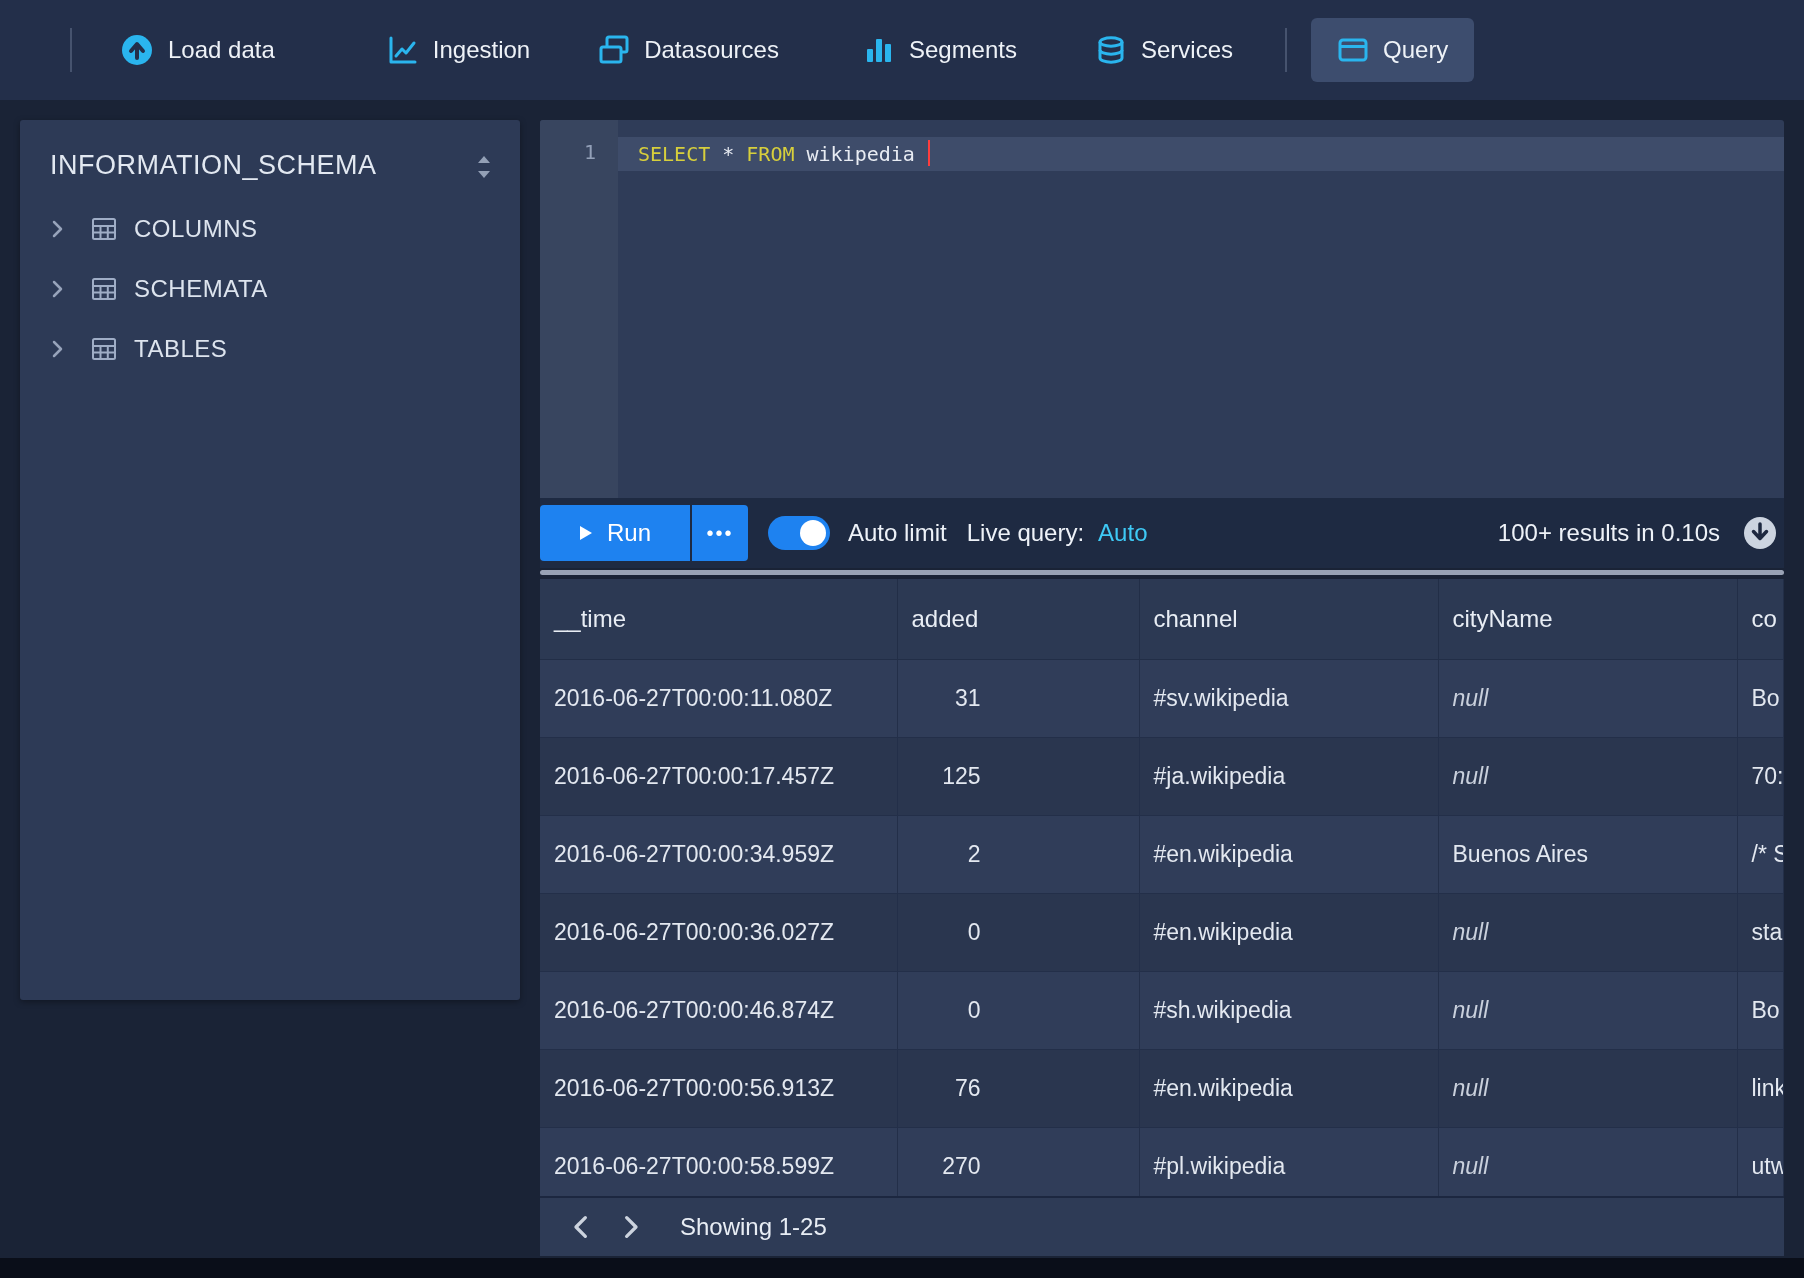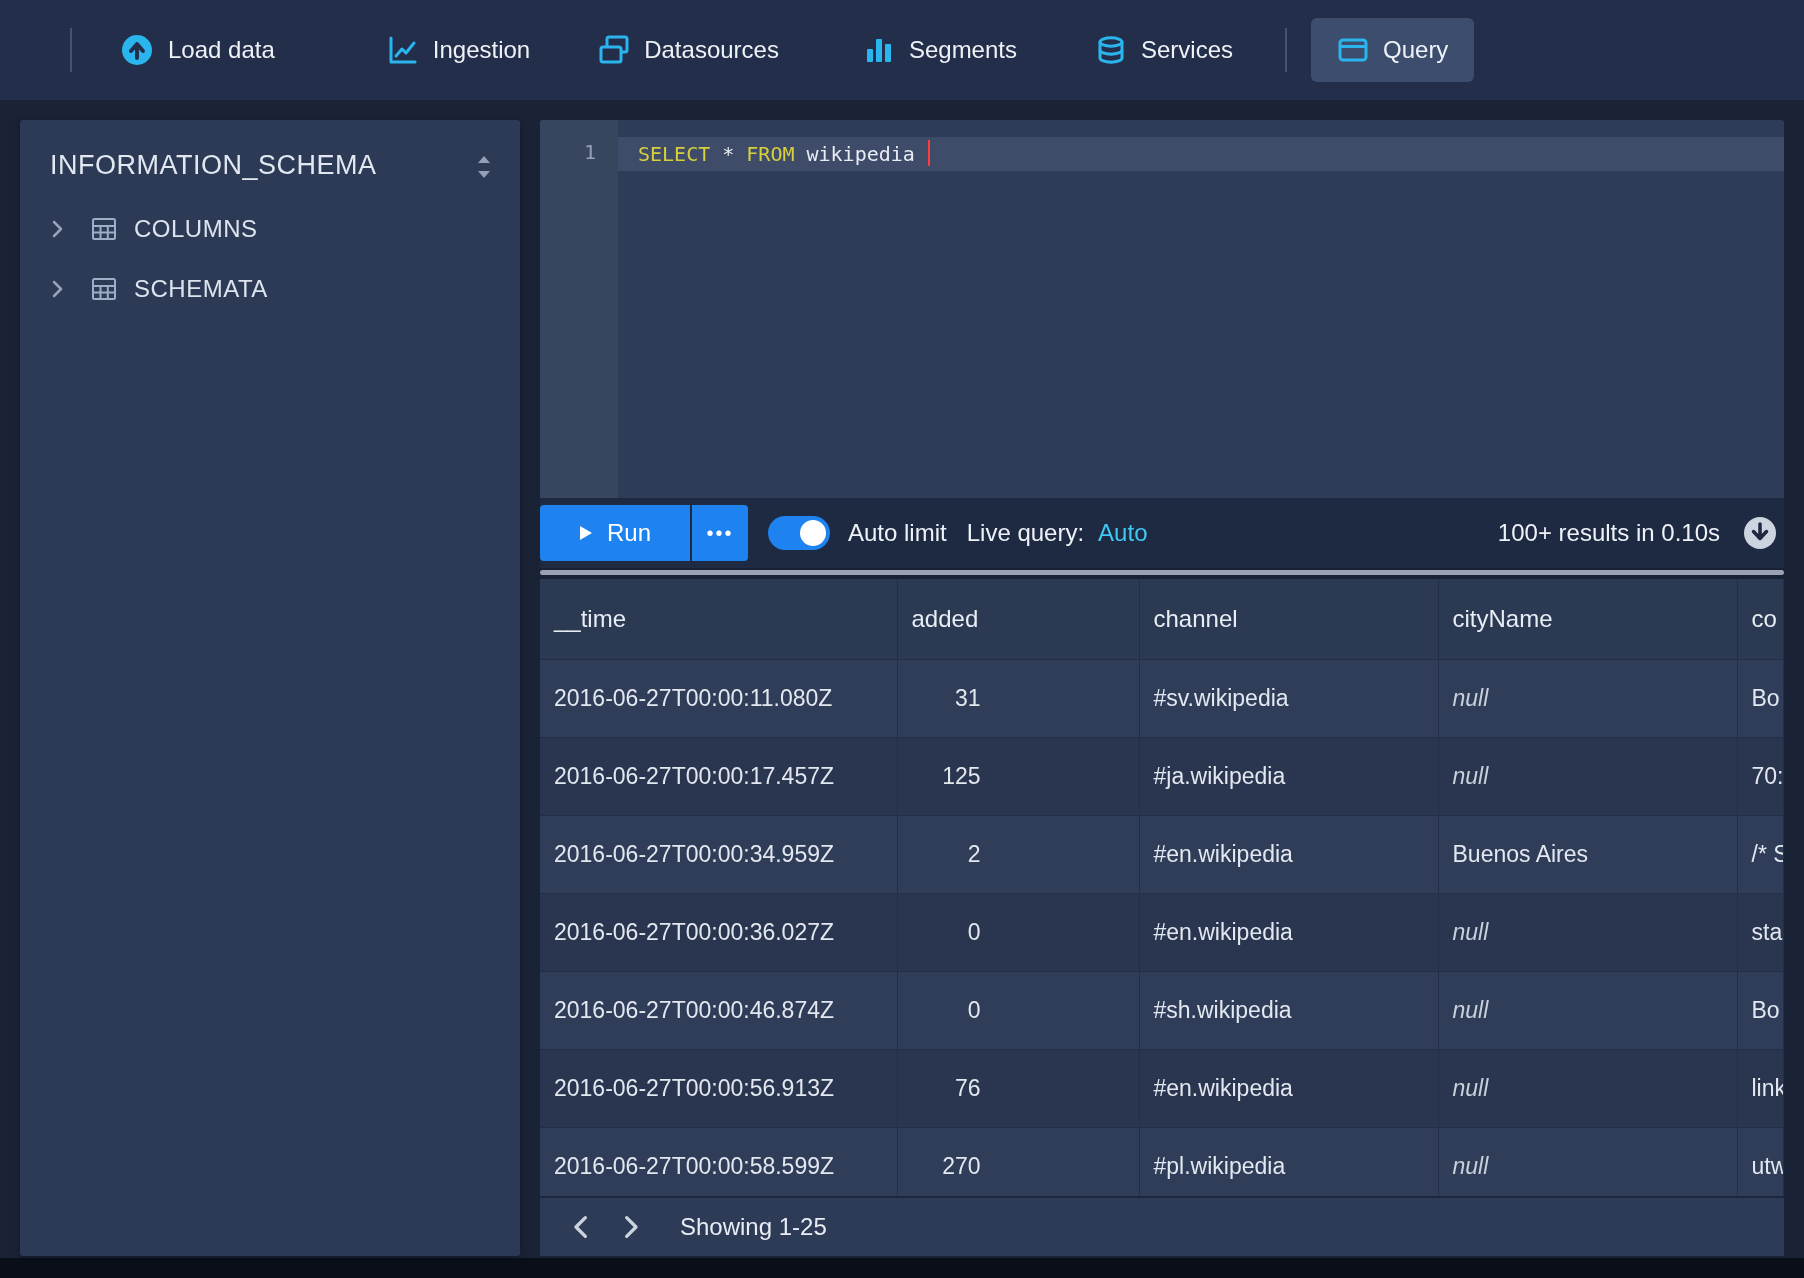--- a/index.html
+++ b/index.html
@@ -30,21 +30,21 @@
   .ni-load { margin-left:48px; }
   .ni-ingestion { margin-left:112px; }
   .ni-datasources { margin-left:68px; }
   .ni-segments { margin-left:84px; }
   .ni-services { margin-left:78px; }
   .nav-divider2 { margin-left:52px; }
   .ni-query { margin-left:24px; background:#3d4d6e; border-radius:6px; padding:16px 26px; }
 
   
   .sidebar {
-    position:absolute; left:20px; top:120px; width:500px; height:1136px;
+    position:absolute; left:20px; top:120px; width:500px; height:880px;
     background:#2d3a56; border-radius:3px;
     box-shadow:0 2px 6px rgba(0,0,0,0.35);
   }
   .schema-header {
     position:relative;
     padding:30px 60px 0 30px;
     font-size:27px; color:#e2e8f1; letter-spacing:0.5px;
   }
   .schema-sort { position:absolute; right:26px; top:34px; cursor:pointer; }
   .tree { margin-top:18px; }
@@ -276,20 +276,36 @@
         <svg width="28" height="28" viewBox="0 0 28 28">
             <g stroke="#9fadc6" stroke-width="2" fill="none">
               <rect x="3" y="4" width="22" height="20" rx="1.5"></rect>
               <path d="M3 11 H25 M3 17.5 H25 M10.5 11 V24 M17.8 11 V24"></path>
             </g>
           </svg>
       </span>
       <span class="tree-label">SCHEMATA</span>
     </div>
 
+    <div class="tree-item">
+      <span class="tree-chevron">
+        <svg width="14" height="18" viewBox="0 0 12 18">
+            <path d="M3 2 L10 9 L3 16" stroke="#97a3ba" stroke-width="2.5" fill="none" stroke-linecap="round" stroke-linejoin="round"></path>
+          </svg>
+      </span>
+      <span class="tree-grid">
+        <svg width="28" height="28" viewBox="0 0 28 28">
+            <g stroke="#9fadc6" stroke-width="2" fill="none">
+              <rect x="3" y="4" width="22" height="20" rx="1.5"></rect>
+              <path d="M3 11 H25 M3 17.5 H25 M10.5 11 V24 M17.8 11 V24"></path>
+            </g>
+          </svg>
+      </span>
+      <span class="tree-label">TABLES</span>
+    </div>
   </div>
 </div>
 
 <div class="main">
 
   <div class="editor">
     <div class="active-line"></div>
     <div class="gutter">
       <span>1</span>
     </div>

